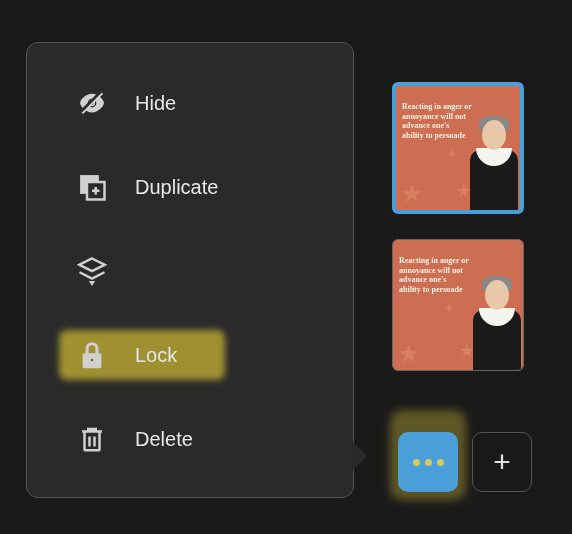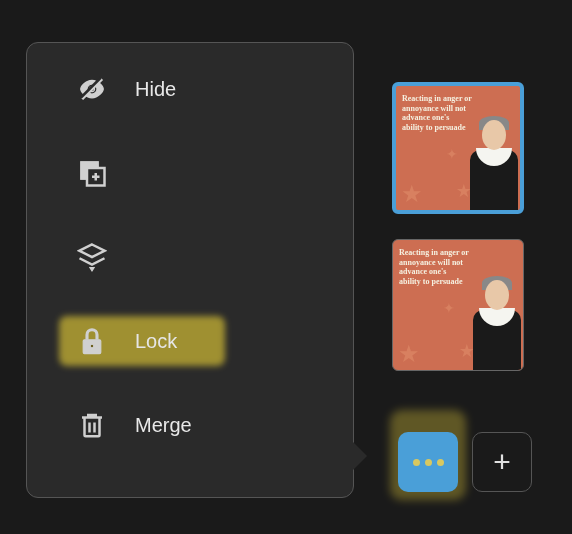--- a/index.html
+++ b/index.html
@@ -17,21 +17,21 @@
     }
     .context-menu {
       position: absolute;
       left: 26px;
       top: 42px;
       width: 328px;
       height: 456px;
       background: #2a2a2a;
       border: 1px solid #555;
       border-radius: 12px;
-      padding: 4px 0;
+      padding: 18px 0;
     }
     .menu-item {
       display: flex;
       align-items: center;
       height: 84px;
       padding-left: 48px;
       cursor: pointer;
       position: relative;
     }
     .menu-item.highlighted {
@@ -148,21 +148,21 @@
       height: 18px;
       background: #f5f5f0;
       position: absolute;
       top: 33px;
       left: 6px;
       border-radius: 0 0 18px 18px;
     }
     .thumb-text {
       position: absolute;
       left: 6px;
-      top: 8px;
+      top: 16px;
       width: 70px;
       color: #f5f0e0;
       font-size: 8px;
       line-height: 1.2;
       font-weight: 600;
       font-family: cursive;
     }
     .thumb-star {
       position: absolute;
       color: #d88060;
@@ -237,20 +237,21 @@
   </div>
   <div class="menu-item">
     <span class="menu-icon">
       <svg viewBox="0 0 24 24">
           <rect x="3" y="3" width="14" height="14" fill="#d0d0d0"></rect>
           <rect x="8" y="8" width="14" height="14" fill="#2a2a2a" stroke="#d0d0d0" stroke-width="2"></rect>
           <line x1="15" y1="12" x2="15" y2="18" stroke="#d0d0d0" stroke-width="2"></line>
           <line x1="12" y1="15" x2="18" y2="15" stroke="#d0d0d0" stroke-width="2"></line>
         </svg>
     </span>
+    <span class="menu-label">Duplicate</span>
   </div>
   <div class="menu-item">
     <span class="menu-icon">
       <svg viewBox="0 0 24 24">
           <path d="M12 2 L22 7 L12 12 L2 7 Z" fill="none" stroke="#d0d0d0" stroke-width="2"></path>
           <path d="M2 13 L12 18 L22 13" fill="none" stroke="#d0d0d0" stroke-width="2"></path>
           <path d="M10 20 L12 23 L14 20" fill="#d0d0d0"></path>
         </svg>
     </span>
   </div>
@@ -265,21 +266,21 @@
     <span class="menu-label">Lock</span>
   </div>
   <div class="menu-item">
     <span class="menu-icon">
       <svg viewBox="0 0 24 24">
           <path d="M4 6 h16 M9 6 V4 h6 V6 M6 6 v14 a1 1 0 0 0 1 1 h10 a1 1 0 0 0 1 -1 V6" fill="none" stroke="#d0d0d0" stroke-width="2"></path>
           <line x1="10" y1="10" x2="10" y2="18" stroke="#d0d0d0" stroke-width="2"></line>
           <line x1="14" y1="10" x2="14" y2="18" stroke="#d0d0d0" stroke-width="2"></line>
         </svg>
     </span>
-    <span class="menu-label">Merge</span>
+    <span class="menu-label">Delete</span>
   </div>
   <div class="triangle-pointer"></div>
 </div>
 
 <div class="layers-panel">
   <div class="layer-thumb selected">
     <div class="thumb-content">
       <div class="thumb-star" style="left:5px;bottom:2px">★</div>
       <div class="thumb-star" style="right:48px;bottom:8px;font-size:18px">★</div>
       <div class="thumb-star" style="left:50px;top:60px;font-size:14px">✦</div>

